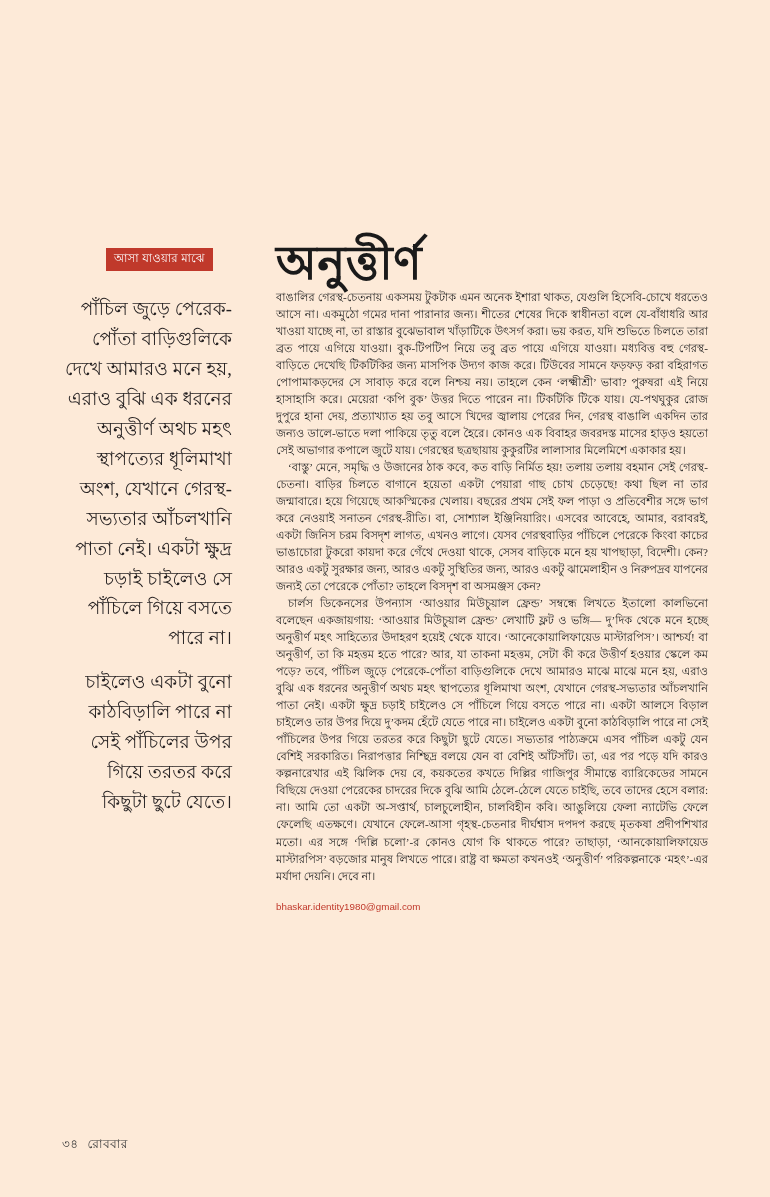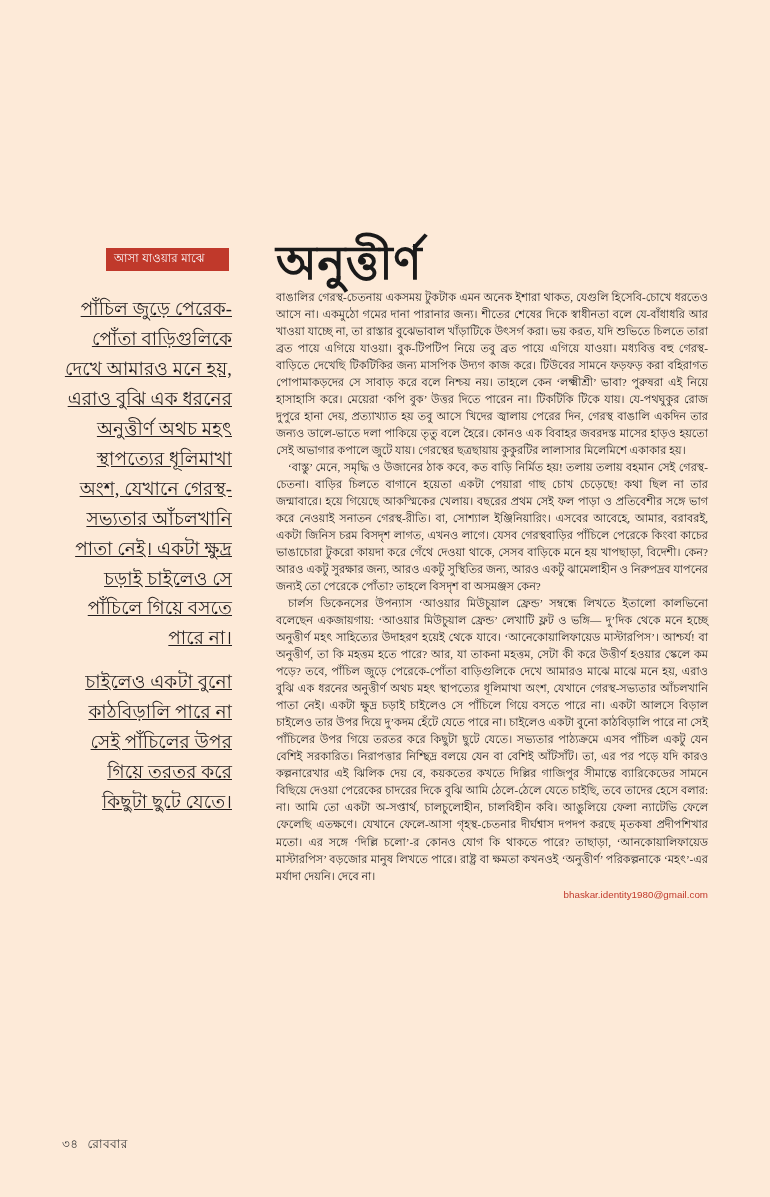--- a/index.html
+++ b/index.html
@@ -27,34 +27,33 @@
     top: 248px;
     width: 170px;
   }
   .kicker {
     display: inline-block;
     background: #c0392b;
     color: #ffffff;
     font-family: "Liberation Sans", sans-serif;
     font-size: 11.5px;
     line-height: 1.2;
-    padding: 4px 24px 5px 8px;
+    padding: 4px 8px 5px 8px;
     letter-spacing: 0.2px;
     white-space: nowrap;
     margin-left: 44px;
   }
   .poem {
     margin-top: 24px;
     text-align: right;
     font-family: "Liberation Serif", serif;
     font-size: 18.5px;
     line-height: 1.62;
     color: #231f20;
     letter-spacing: 0.1px;
-    text-decoration: underline;
   }
   .poem .stanza {
     margin: 0 0 14px 0;
   }
   .poem .stanza:last-child { margin-bottom: 16px; }
 
   
   .right-col {
     position: absolute;
     left: 276px;
@@ -89,22 +88,22 @@
   }
   .body-text p {
     margin: 0;
     text-indent: 0;
   }
   .body-text p + p {
     margin-top: 0;
     text-indent: 12px;
   }
   .email {
-    margin-top: 4px;
-    text-align: right;
+    margin-top: 16px;
+    text-align: left;
     font-family: "Liberation Sans", sans-serif;
     font-size: 9.8px;
     color: #c0392b;
   }
 
   
   .footer {
     position: absolute;
     left: 62px;
     bottom: 42px;

